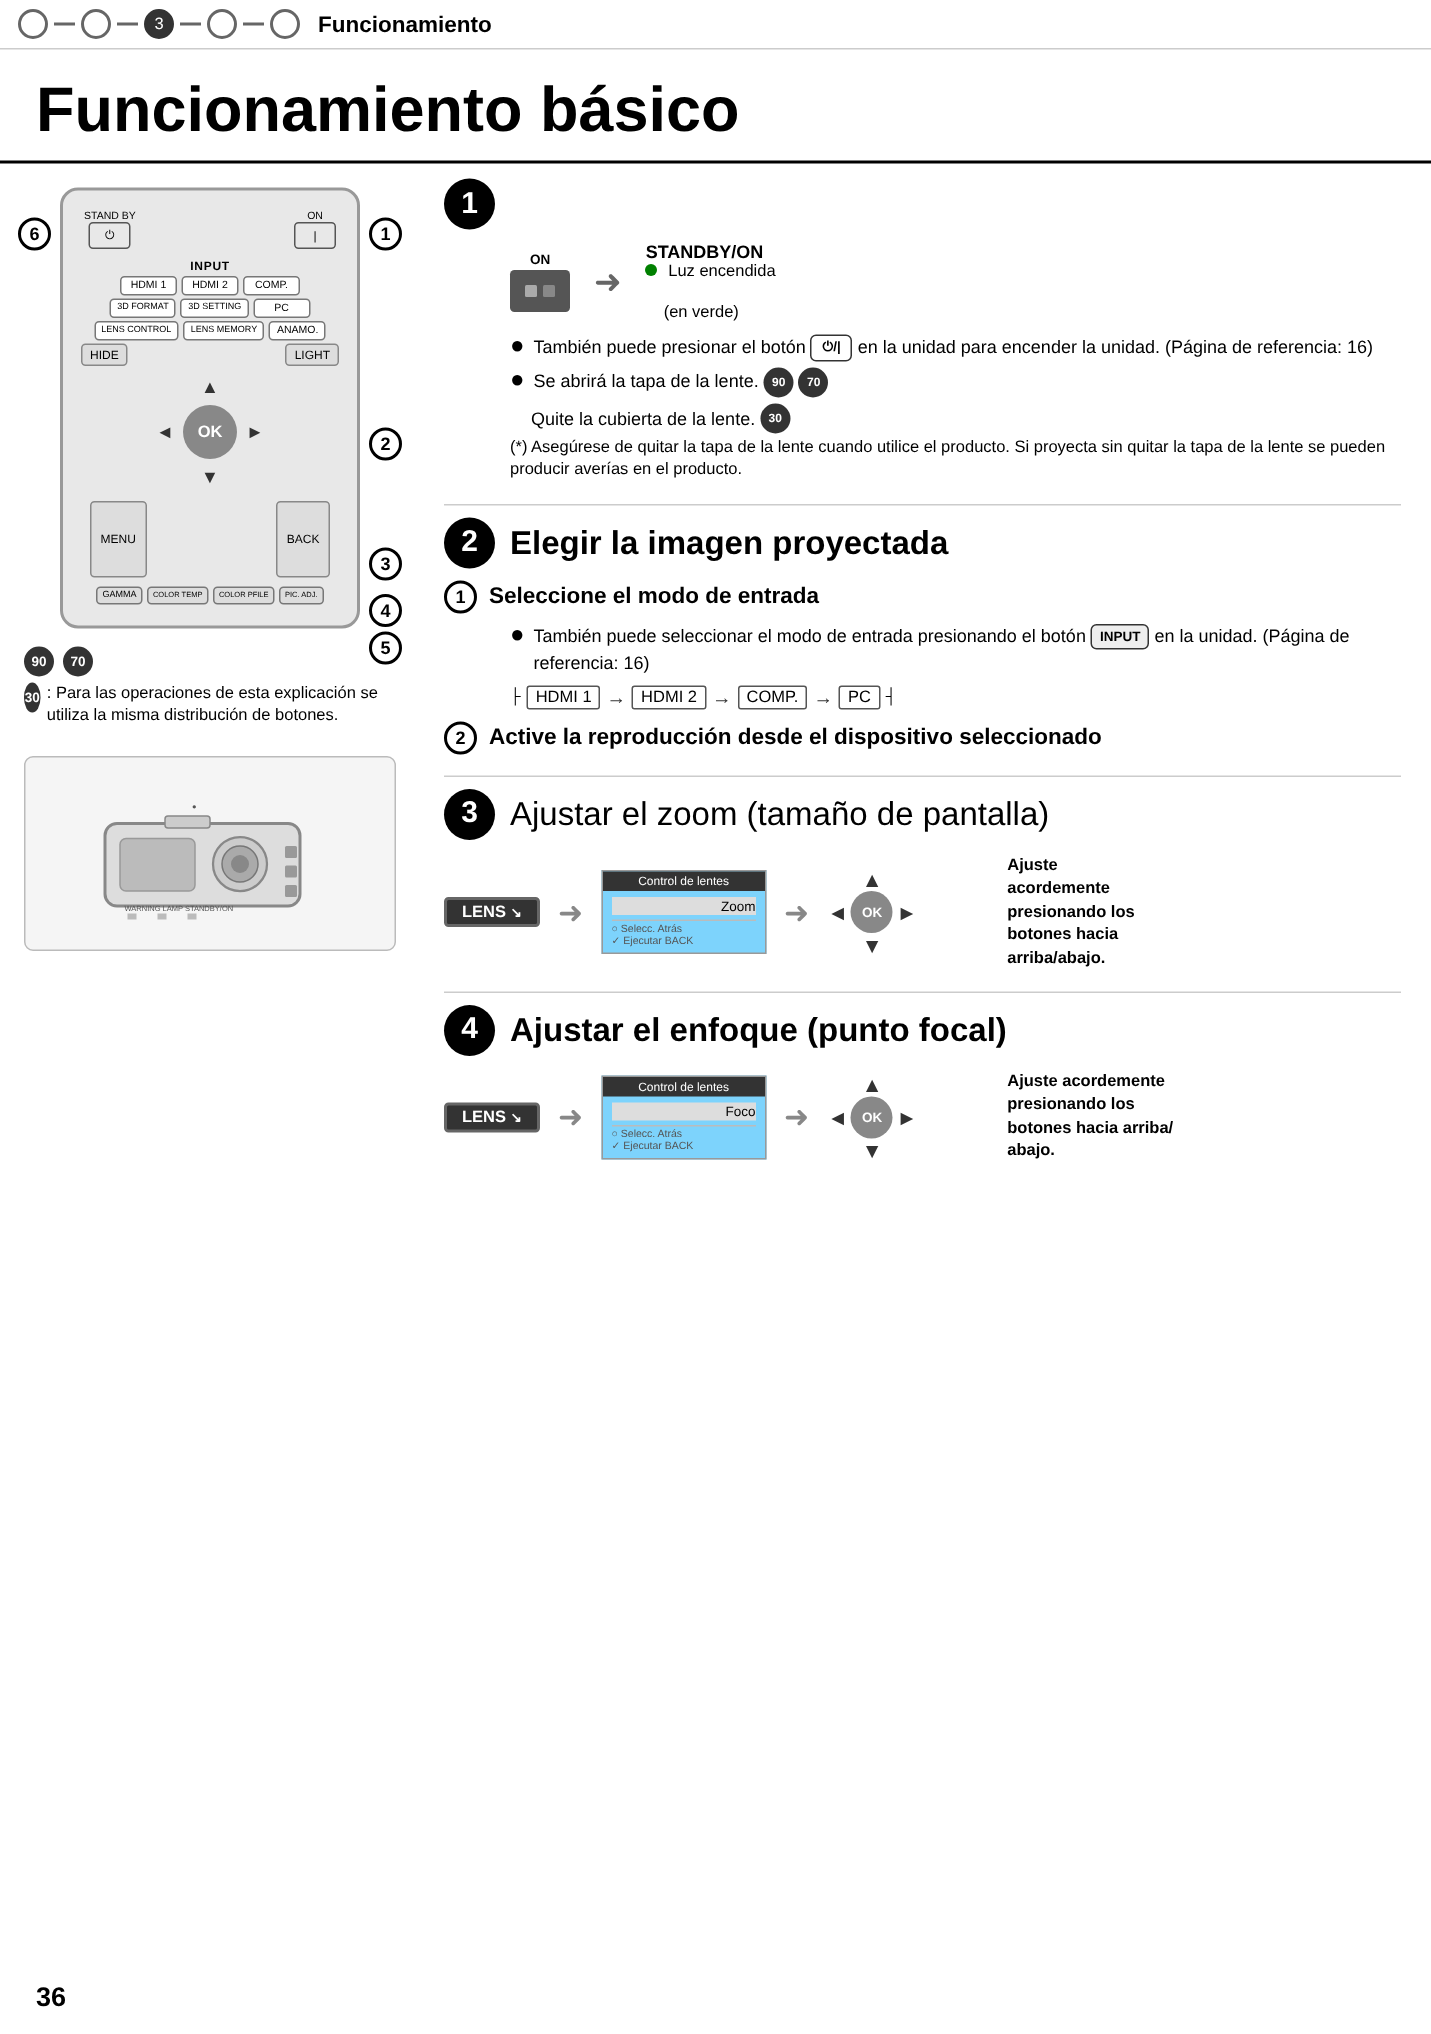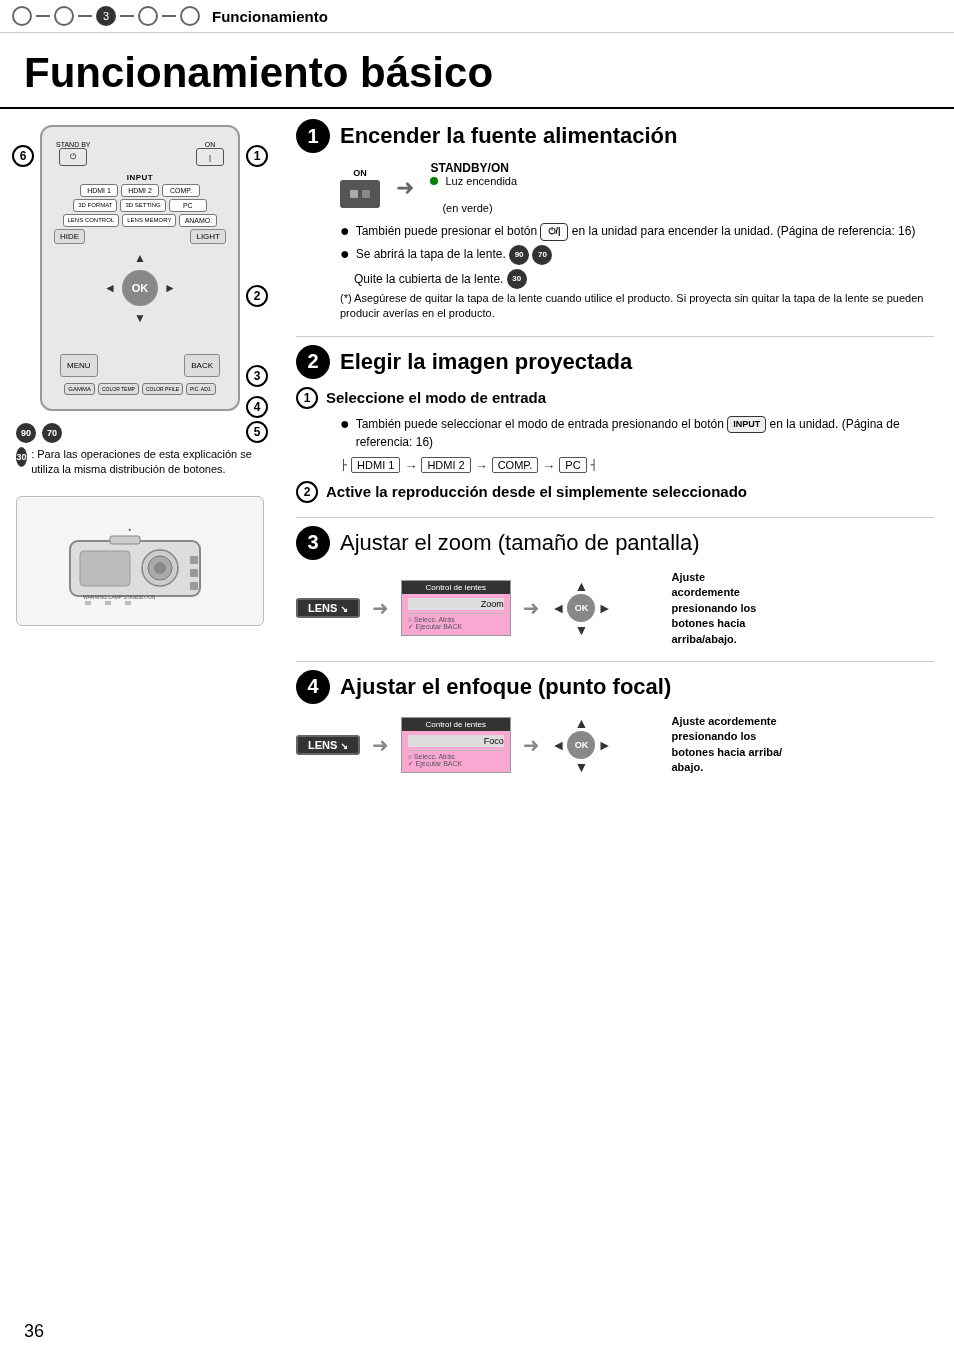--- a/index.html
+++ b/index.html
@@ -192,22 +192,21 @@
     .menu-back-row {
       display: flex;
       justify-content: space-between;
       padding: 2px 10px;
     }
     .menu-btn, .back-btn {
       background: #ddd;
       border: 1px solid #888;
       border-radius: 3px;
       font-size: 8px;
-      padding: 6px 6px;
-      margin-top: 20px;
+      padding: 20px 6px;
     }
 
     .picture-mode-section {
       margin: 4px 0;
     }
     .pic-mode-row {
       display: flex;
       gap: 2px;
       justify-content: center;
       margin: 2px 0;
@@ -440,21 +439,21 @@
       padding: 2px 10px;
       border-radius: 3px;
       border: 2px solid #666;
     }
     .diagram-arrow {
       font-size: 20px;
       color: #888;
     }
     .menu-mockup {
       border: 1px solid #999;
-      background: #f9a8d4;
+      background: #7dd3fc;
       min-width: 110px;
       padding: 4px 6px;
     }
     .menu-mockup-title {
       background: #333;
       color: #fff;
       font-size: 8px;
       padding: 2px 4px;
       margin: -4px -6px 4px -6px;
       text-align: center;
@@ -506,21 +505,21 @@
       line-height: 1.4;
       margin-left: 48px;
     }
 
     
     .page-number {
       position: absolute;
       bottom: 14px;
       left: 24px;
       font-size: 18px;
-      font-weight: normal;
+      font-weight: bold;
       text-align: center;
     }
 
     .step3-title {
       font-size: 22px;
       font-weight: normal;
     }
     .step4-title {
       font-size: 22px;
       font-weight: bold;
@@ -716,21 +715,20 @@
 
   <div class="right-col">
 
 
 
     <div class="step-container">
       <div class="step-title-row">
         <div class="step-num-circle">
           <span>1</span>
         </div>
-        <span class="step-title">Encender la fuente alimentación</span>
       </div>
 
       <div class="power-row">
         <div style="display:flex;flex-direction:column;align-items:center;">
           <div class="on-label">ON</div>
           <div class="power-btn-icon">
             <svg width="24" height="16" viewBox="0 0 24 16">
               <rect x="2" y="4" width="8" height="8" rx="1" fill="#aaa"></rect>
               <rect x="14" y="4" width="8" height="8" rx="1" fill="#888"></rect>
             </svg>
@@ -812,21 +810,21 @@
         <div class="chain-item">COMP.</div>
         <span class="chain-arrow">→</span>
         <div class="chain-item">PC</div>
         <span style="font-size:10px;">┤</span>
       </div>
 
       <div class="sub-step-title">
         <div class="sub-num">
           <span>2</span>
         </div>
-        <span class="sub-title-text">Active la reproducción desde el simplemente seleccionado</span>
+        <span class="sub-title-text">Active la reproducción desde el dispositivo seleccionado</span>
       </div>
     </div>
 
     <hr class="divider-line">
 
     <div class="step-container">
       <div class="step-title-row">
         <div class="step-num-circle">
           <span>3</span>
         </div>

